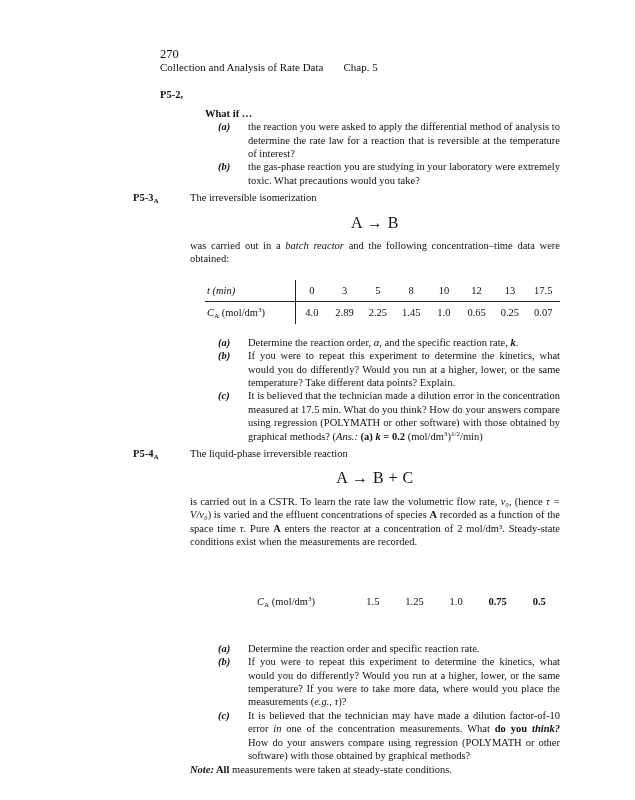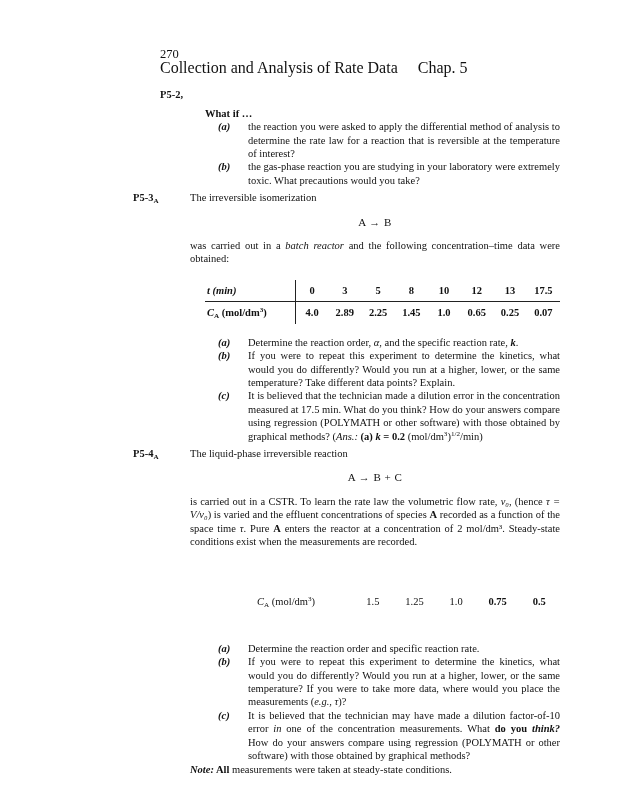--- a/index.html
+++ b/index.html
@@ -7,48 +7,48 @@
     width:635px; height:800px; overflow:hidden;
     background:#ffffff; color:#111111;
     font-family:"Liberation Serif", "DejaVu Serif", serif;
     font-size:10.5px; line-height:13.4px;
   }
   .page { box-sizing:border-box; width:635px; height:800px; padding:48px 75px 0 133px; }
 
   
   .pagehead { display:flex; justify-content:space-between; align-items:baseline; margin-bottom:13px; padding-left:27px;flex-direction:column; }
   .pagenum { font-size:12.5px; }
-  .runhead { font-size:16px; }
+  .runhead { font-size:11px; }
   .runhead .chap { margin-left:20px; }
 
   
   .problem { display:flex; margin-bottom:4px; }
   .plabel { flex:none; width:57px; font-weight:bold; font-size:10.5px; box-sizing:border-box; }
   .pbody  { flex:none; width:370px; text-align:justify; }
   .problem.shift .plabel { width:72px; padding-left:27px; }
   .problem.shift .pbody  { width:355px;margin-top:19px; }
 
   .intro-bold { font-weight:bold; }
 
   .item { display:flex; margin-left:28px; }
   .problem.shift .item { margin-left:13px; }
   .ilabel { flex:none; width:30px; font-weight:bold; font-style:italic; }
   .itext { flex:1; text-align:justify; }
 
-  .equation { text-align:center; margin:11px 0 10px 0; font-size:11px; letter-spacing:0.5px; }
+  .equation { text-align:center; margin:11px 0 10px 0; font-size:16px; letter-spacing:0.5px; }
 
   
   .it  { font-style:italic; }
   .b   { font-weight:bold; }
   .bi  { font-weight:bold; font-style:italic; }
   sub { font-size:0.68em; vertical-align:-0.3em; line-height:0; }
   sup { font-size:0.68em; vertical-align:0.5em; line-height:0; }
 
   table.tbl1 { border-collapse:collapse; margin:14px 0 12px 15px; font-size:10.5px; }
-  table.tbl1 td { padding:4px 2px;font-weight:bold; }
+  table.tbl1 td { padding:4px 2px; }
   table.tbl1 td.lbl { width:92px; text-align:left; border-right:1.2px solid #222; padding-right:8px; }
   table.tbl1 td.val { width:33px; text-align:center; }
   table.tbl1 tr.rule td { border-bottom:1px solid #222; }
 
   table.tbl2 { border-collapse:collapse; margin:44px 0 30px 65px; font-size:10.5px; }
   table.tbl2 td { padding:3px 2px; }
   table.tbl2 td.lbl { width:92px; text-align:left; padding-right:8px; }
   table.tbl2 td.val { width:40px; text-align:center; }
 
   .note { margin-top:1px; }

